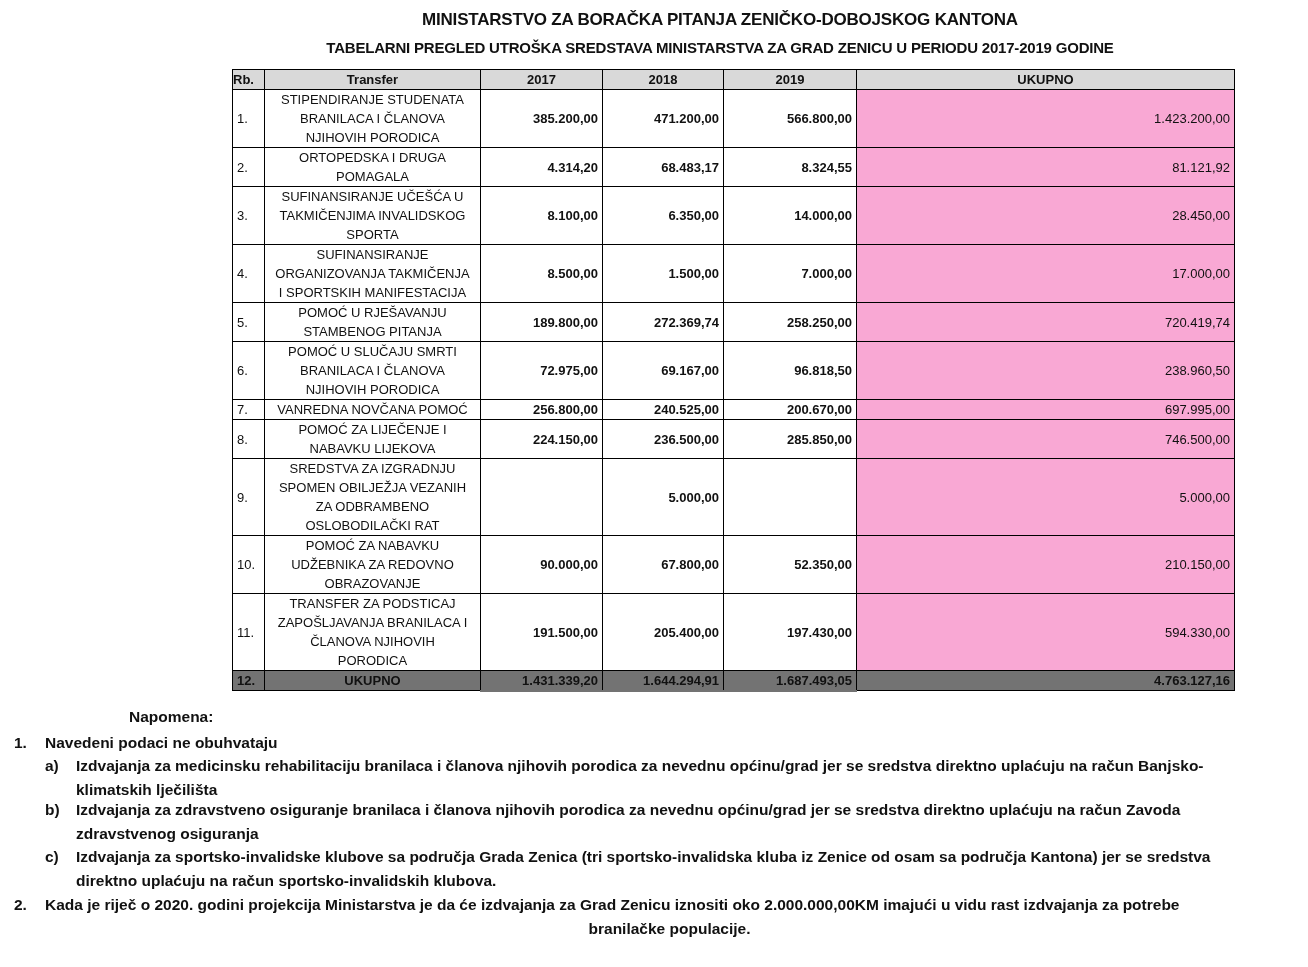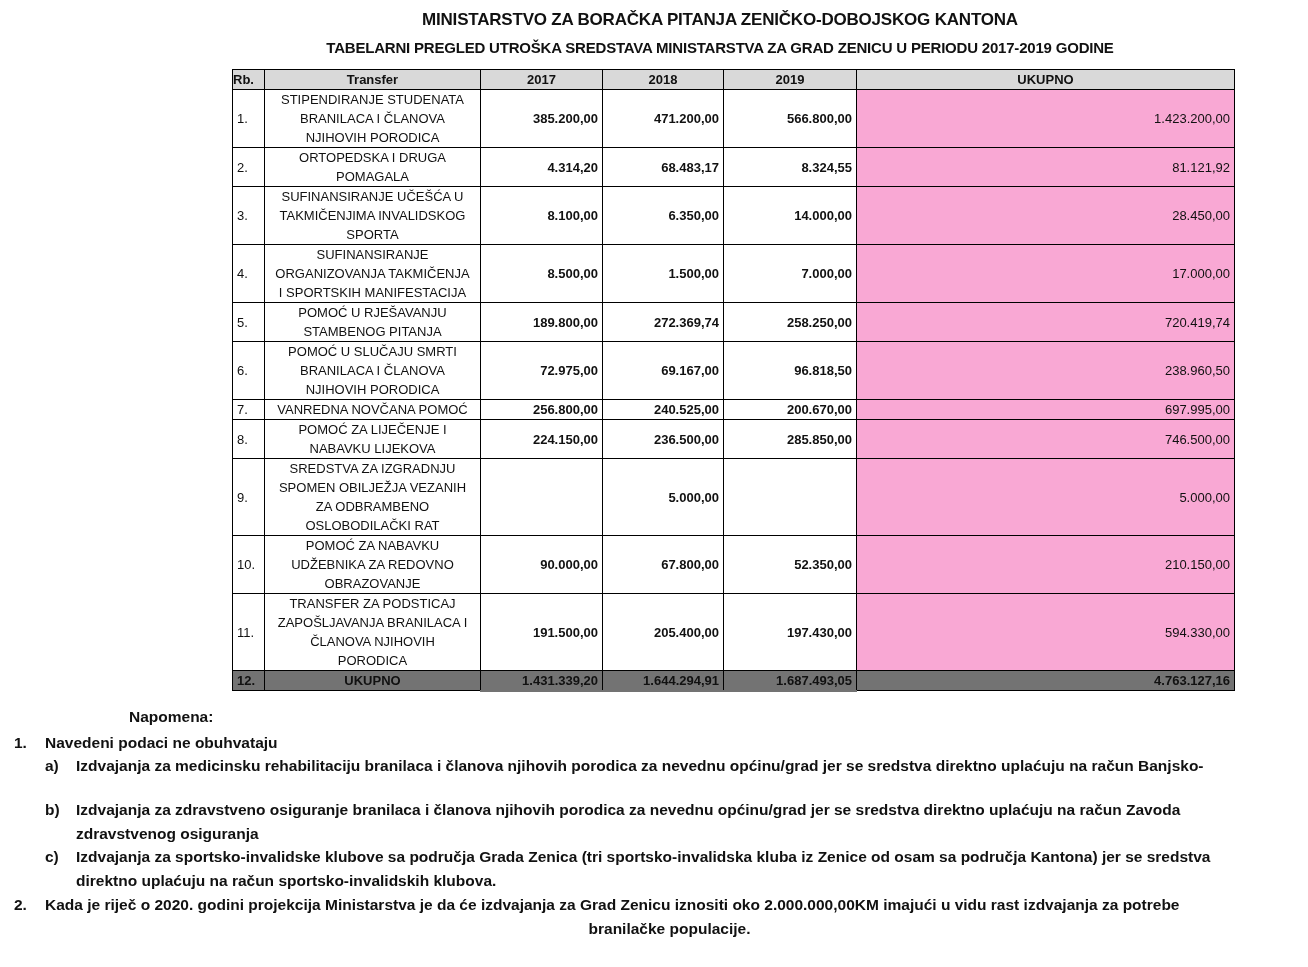--- a/index.html
+++ b/index.html
@@ -194,20 +194,21 @@
 </table>
 
 <div class="notes">
   <div class="napomena">Napomena:</div>
   <div class="n1">
     <span class="num">1.</span><span>Navedeni podaci ne obuhvataju</span>
   </div>
   <div class="sub" style="top:49px">
     <span class="lbl">a)</span>
     <div class="txt">Izdvajanja za medicinsku rehabilitaciju branilaca i članova njihovih porodica za nevednu općinu/grad jer se sredstva direktno uplaćuju na račun Banjsko-</div>
+    <div class="txt">klimatskih lječilišta</div>
   </div>
   <div class="sub" style="top:93px">
     <span class="lbl">b)</span>
     <div class="txt">Izdvajanja za  zdravstveno osiguranje branilaca i članova njihovih porodica za nevednu općinu/grad jer se sredstva direktno uplaćuju na račun Zavoda</div>
     <div class="txt">zdravstvenog osiguranja</div>
   </div>
   <div class="sub" style="top:140px">
     <span class="lbl">c)</span>
     <div class="txt">Izdvajanja za sportsko-invalidske klubove sa područja Grada Zenica (tri sportsko-invalidska kluba iz Zenice od osam sa područja Kantona) jer se sredstva</div>
     <div class="txt">direktno uplaćuju na račun sportsko-invalidskih klubova.</div>

